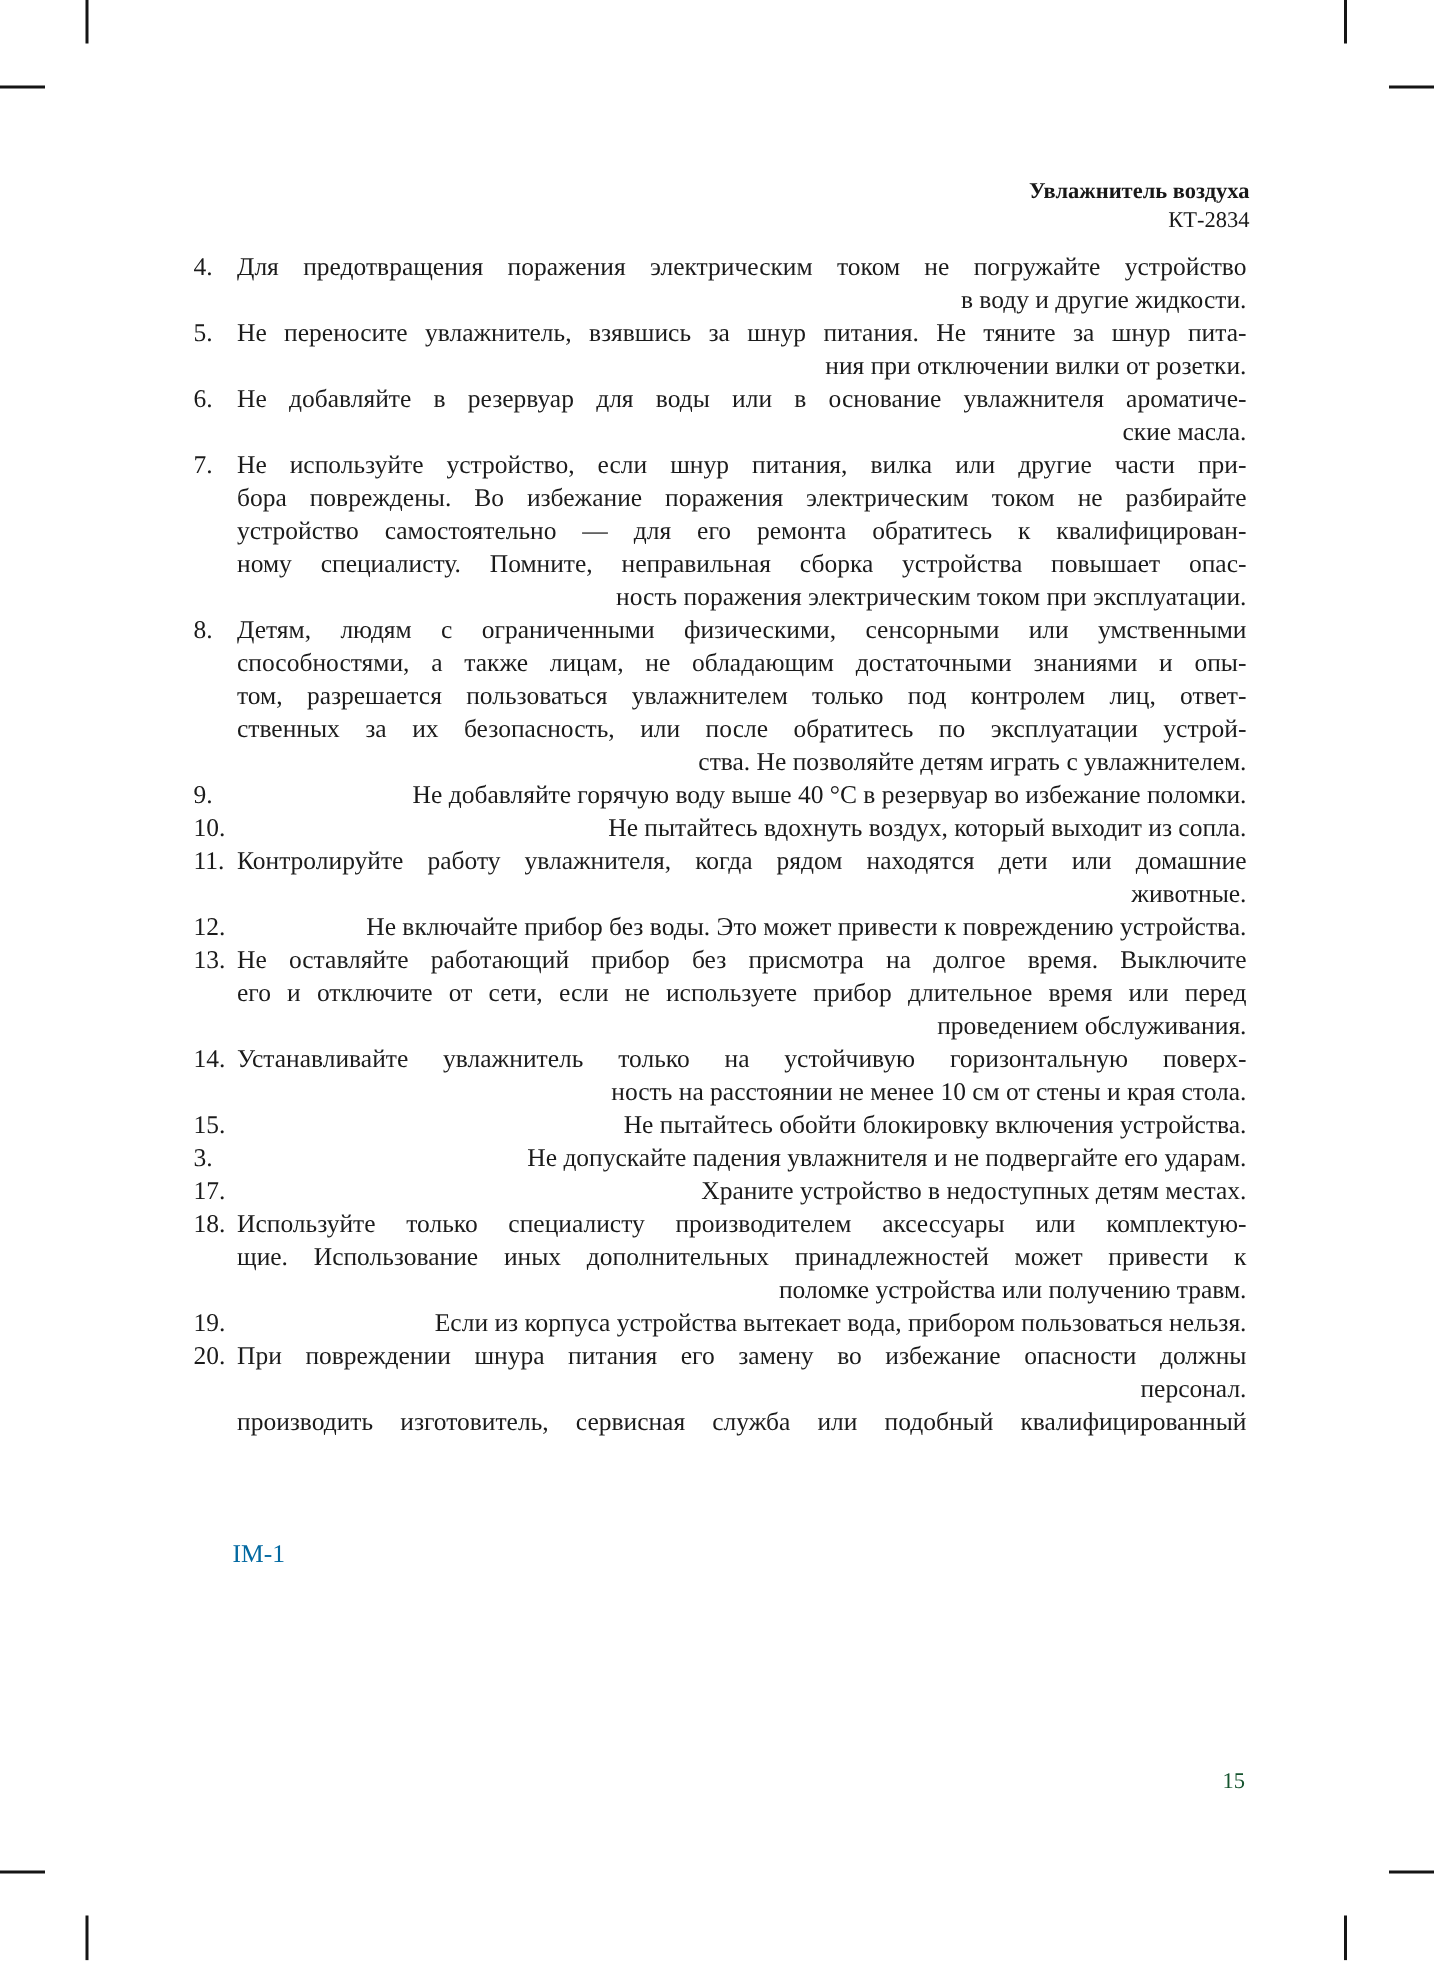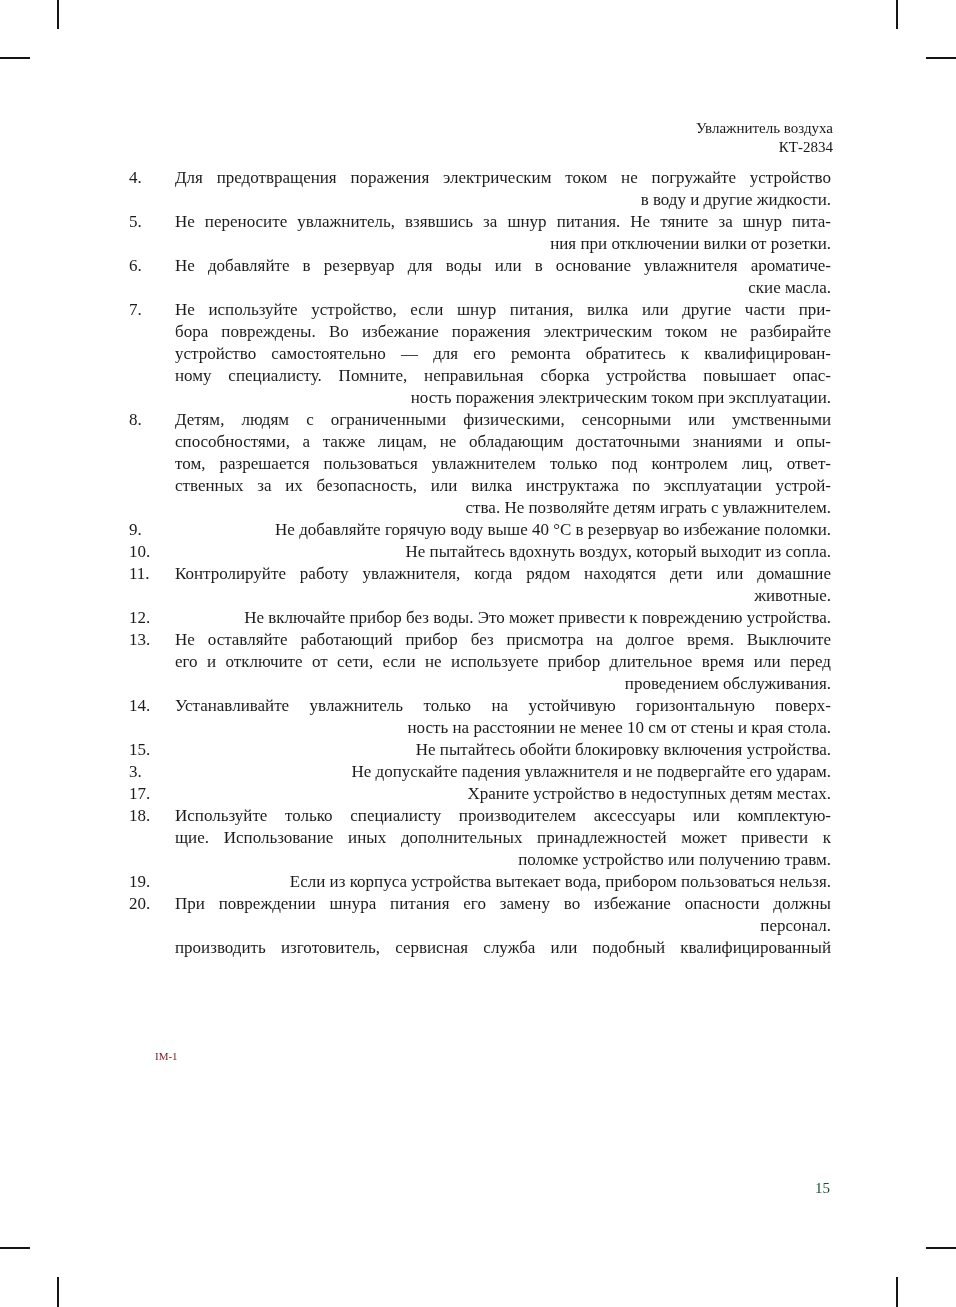--- a/index.html
+++ b/index.html
@@ -27,45 +27,45 @@
   
   .doc-header {
     position: absolute;
     top: 119px;
     right: 123px;
     text-align: right;
     font-size: 15px;
     line-height: 19px;
     color: #181818;
   }
-  .doc-header .product { font-weight: normal; }
+  .doc-header .product { font-weight: bold; }
 
   
   .safety-list {
     position: absolute;
     left: 129px;
     top: 167px;
     width: 702px;
     font-size: 17px;
     line-height: 22px;
     color: #1b1b1b;
   }
   .item { display: flex; align-items: flex-start; }
   .num  { flex: 0 0 29px; width: 29px; }
   .itext { flex: 1 1 auto; min-width: 0; }
   .line { text-align: right; }
-  .line.just { text-align: justify; text-align-last: justify; margin-left: 17px; }
+  .line.just { text-align: justify; text-align-last: justify; }
 
   
   .doc-code {
     position: absolute;
     left: 155px;
-    top: 1050px;
-    font-size: 11px;
-    color: #7f1d1d;
+    top: 1026px;
+    font-size: 17px;
+    color: #0369a1;
   }
   .page-number {
     position: absolute;
     top: 1180px;
     right: 126px;
     font-size: 15px;
     color: #14532d;
   }
 </style>
 </head>
@@ -118,21 +118,21 @@
           <div class="line just">ному специалисту. Помните, неправильная сборка устройства повышает опас-</div>
           <div class="line">ность поражения электрическим током при эксплуатации.</div>
         </div>
       </div>
       <div class="item">
         <div class="num">8.</div>
         <div class="itext">
           <div class="line just">Детям, людям с ограниченными физическими, сенсорными или умственными</div>
           <div class="line just">способностями, а также лицам, не обладающим достаточными знаниями и опы-</div>
           <div class="line just">том, разрешается пользоваться увлажнителем только под контролем лиц, ответ-</div>
-          <div class="line just">ственных за их безопасность, или вилка инструктажа по эксплуатации устрой-</div>
+          <div class="line just">ственных за их безопасность, или после обратитесь по эксплуатации устрой-</div>
           <div class="line">ства. Не позволяйте детям играть с увлажнителем.</div>
         </div>
       </div>
       <div class="item">
         <div class="num">9.</div>
         <div class="itext">
           <div class="line">Не добавляйте горячую воду выше 40 °С в резервуар во избежание поломки.</div>
         </div>
       </div>
       <div class="item">
@@ -185,21 +185,21 @@
         <div class="num">17.</div>
         <div class="itext">
           <div class="line">Храните устройство в недоступных детям местах.</div>
         </div>
       </div>
       <div class="item">
         <div class="num">18.</div>
         <div class="itext">
           <div class="line just">Используйте только специалисту производителем аксессуары или комплектую-</div>
           <div class="line just">щие. Использование иных дополнительных принадлежностей может привести к</div>
-          <div class="line">поломке устройство или получению травм.</div>
+          <div class="line">поломке устройства или получению травм.</div>
         </div>
       </div>
       <div class="item">
         <div class="num">19.</div>
         <div class="itext">
           <div class="line">Если из корпуса устройства вытекает вода, прибором пользоваться нельзя.</div>
         </div>
       </div>
       <div class="item">
         <div class="num">20.</div>

